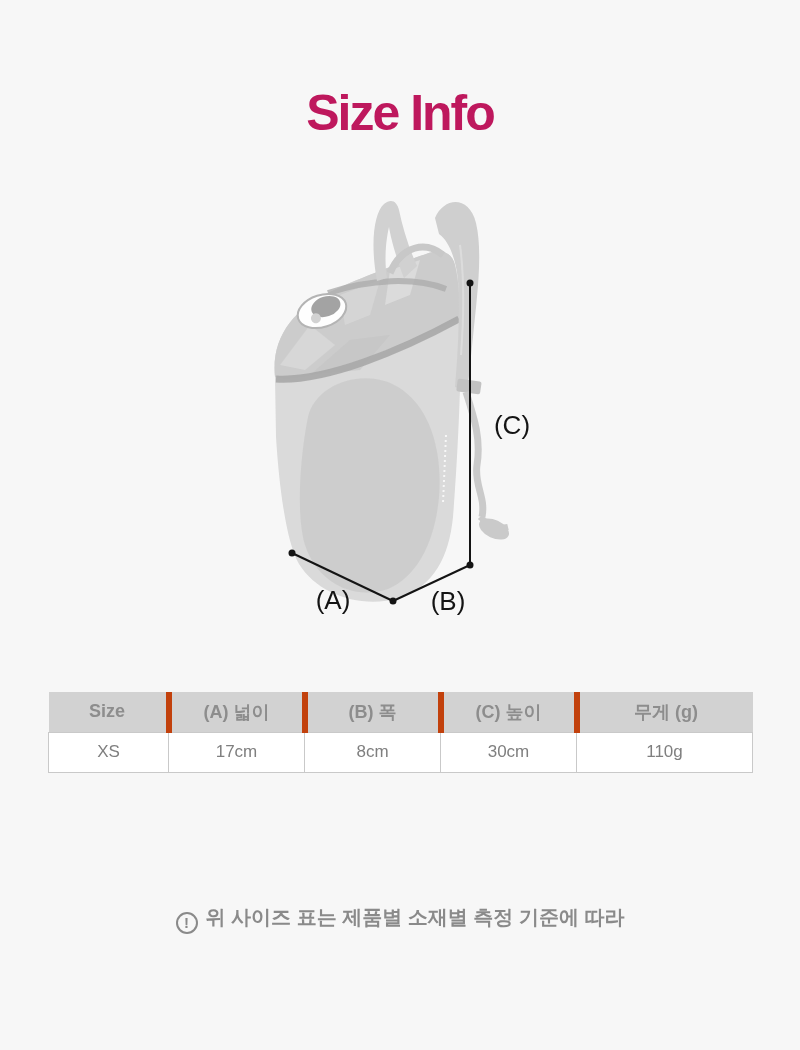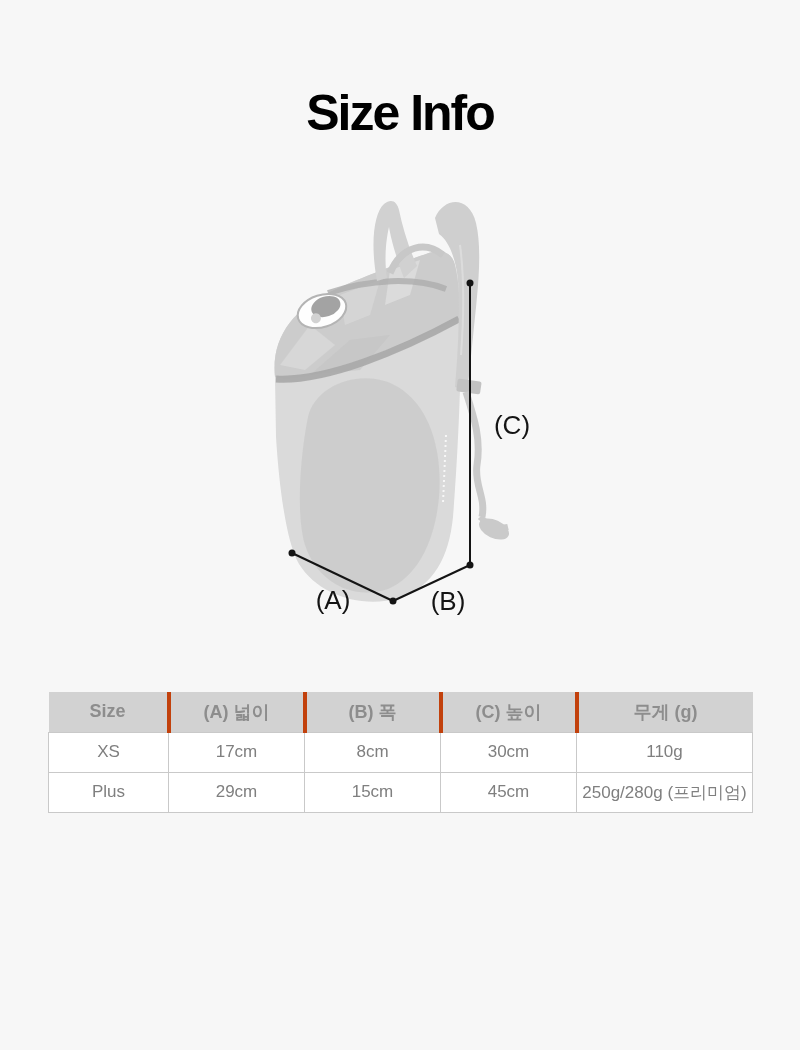--- a/index.html
+++ b/index.html
@@ -15,21 +15,21 @@
   }
   .page-title {
     position: absolute;
     top: 84px;
     left: 0;
     width: 100%;
     text-align: center;
     font-size: 50px;
     font-weight: 800;
     letter-spacing: -2px;
-    color: #000000;
+    color: #be185d;
   }
   .diagram-wrap {
     position: absolute;
     left: 250px;
     top: 185px;
     width: 300px;
     height: 440px;
   }
   .dim-label {
     font-family: "Liberation Sans", "DejaVu Sans", sans-serif;
@@ -46,21 +46,21 @@
   }
   .size-table th {
     height: 40px;
     background: #d2d2d2;
     color: #8d8d8d;
     font-size: 18px;
     font-weight: 700;
     text-align: center;
     vertical-align: middle;
     border-left: 1px solid #bcbcbc;
-    border-right: 4px solid #c2410c;
+    border-right: 6px solid #c2410c;
   }
   .size-table th:first-child { border-left: none; }
   .size-table th:last-child { border-right: none; }
   .size-table td {
     height: 40px;
     background: #ffffff;
     color: #7f7f7f;
     font-size: 17px;
     text-align: center;
     vertical-align: middle;
@@ -174,26 +174,22 @@
       </tr>
     </thead>
     <tbody>
       <tr>
         <td>XS</td>
         <td>17cm</td>
         <td>8cm</td>
         <td>30cm</td>
         <td>110g</td>
       </tr>
-      <tr>
-        <td>Plus</td>
-        <td>29cm</td>
-        <td>15cm</td>
-        <td>45cm</td>
-        <td>250g/280g (프리미엄)</td>
-      </tr>
     </tbody>
   </table>
 
   <div class="note">
+    <div>
+      <span class="note-icon">!</span><span>위 사이즈 표는 제품별 소재별 측정 기준에 따라</span>
+    </div>
   </div>
 
 </div>
 
 </body></html>

